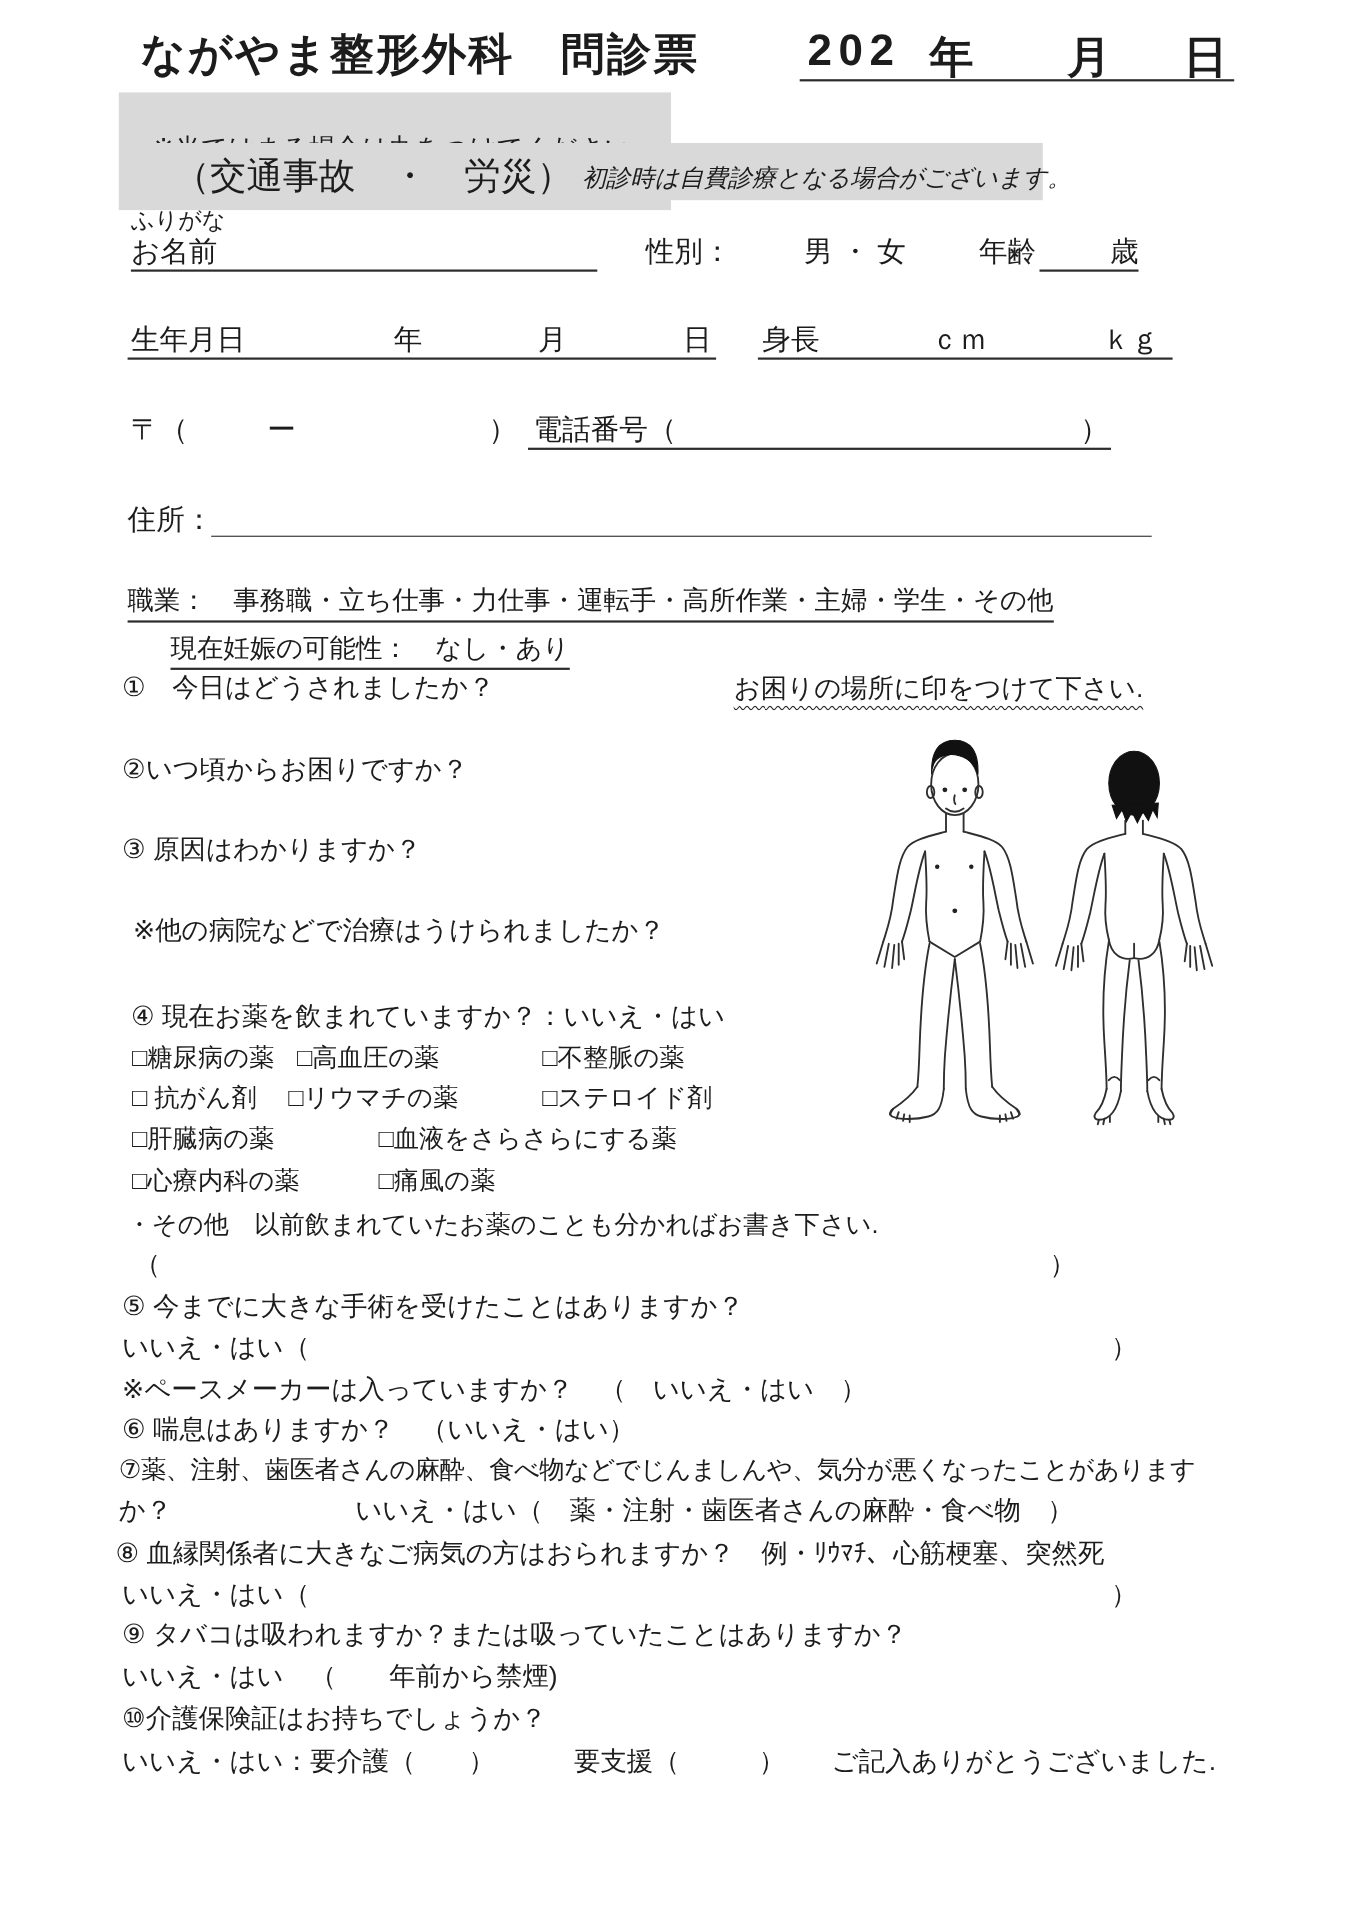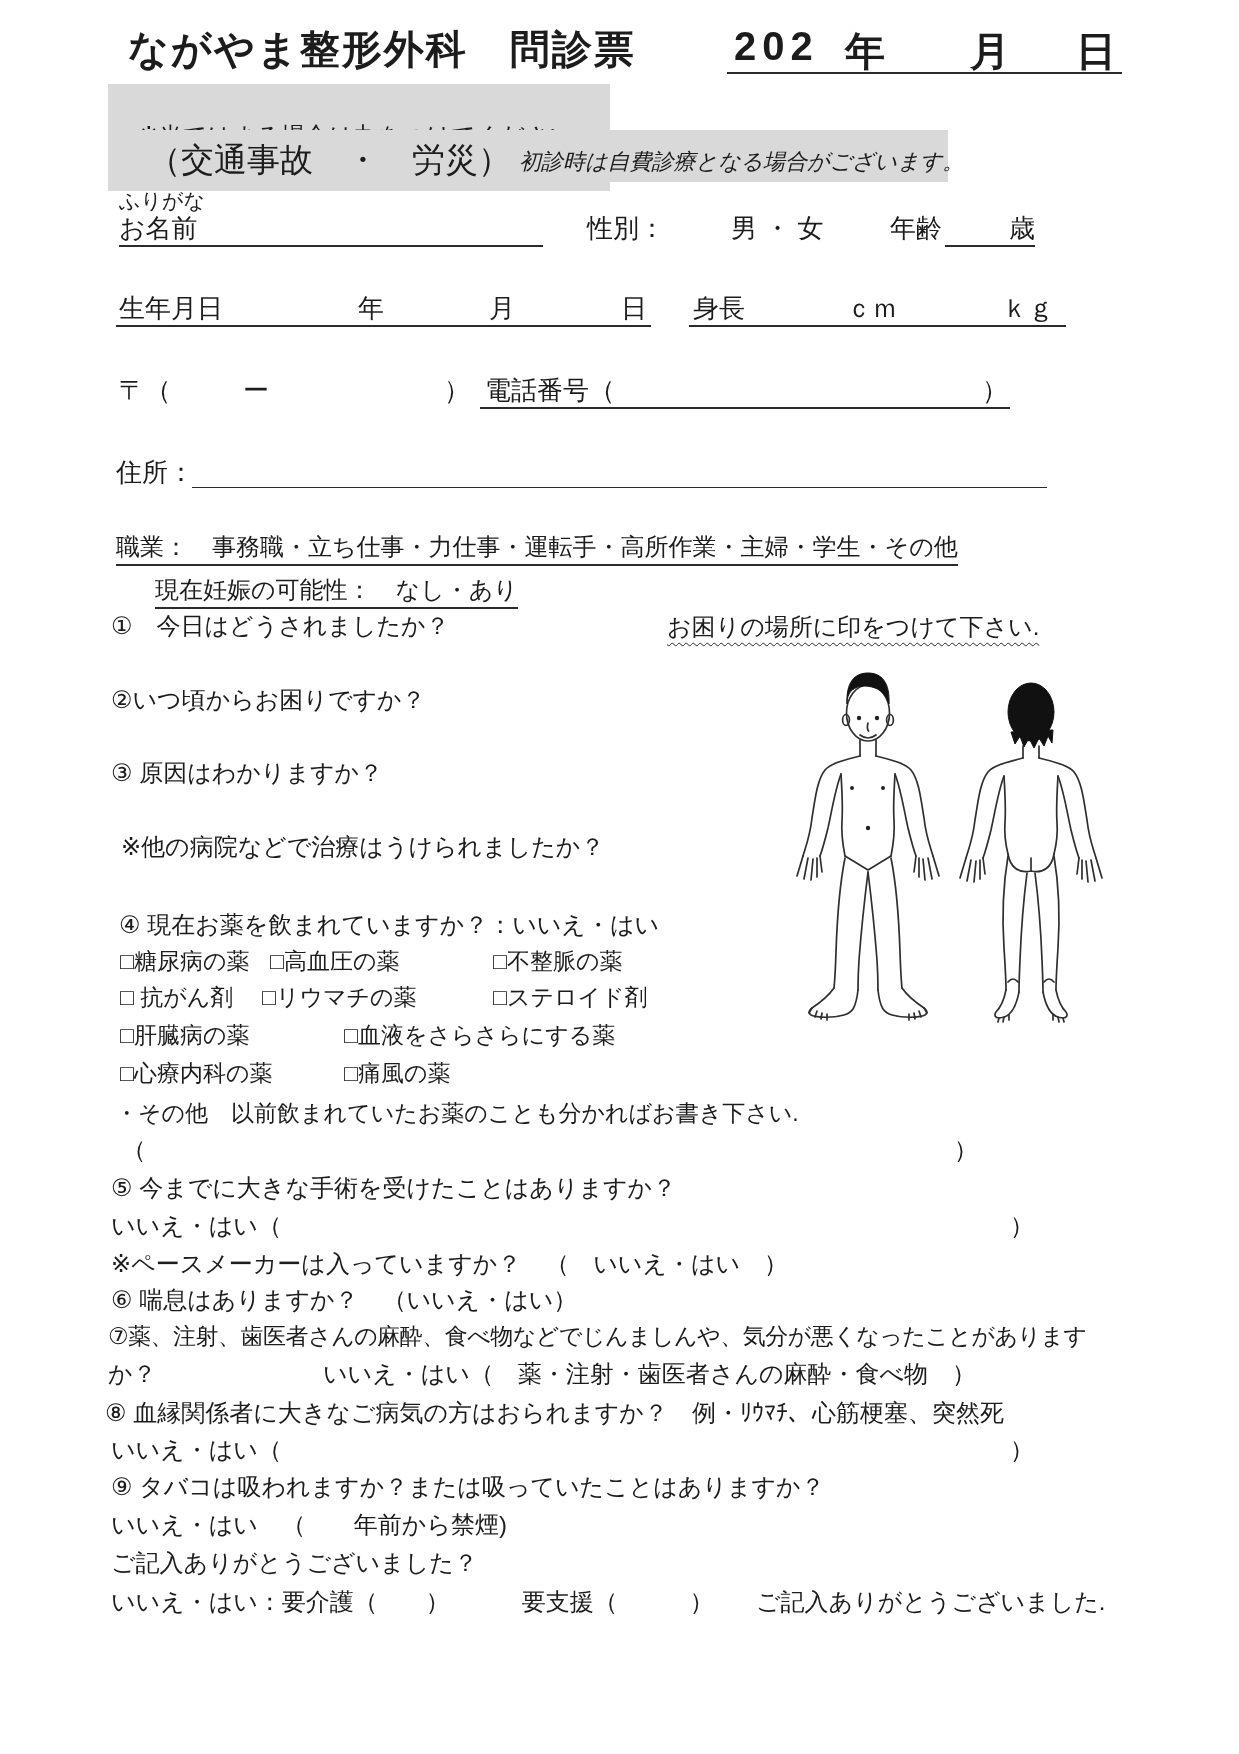--- a/index.html
+++ b/index.html
@@ -40,21 +40,21 @@
     <span class="title" style="left:7px; letter-spacing:6px;">202</span>
     <span class="title" style="left:118px;">年</span>
     <span class="title" style="left:243px;">月</span>
     <span class="title" style="left:349px;">日</span>
   </div>
 
   <div class="abs gray t24" style="left:108px; top:84px; padding:5px 12px 9px 4px;">
     <span class="wavy">※当てはまる場合は丸をつけてください。</span>
   </div>
   <div class="abs gray flexrow" style="left:115px; top:130px; width:833px; height:52px;">
-    <span style="font-size:33px; line-height:44px; margin-left:33px; font-weight:500;">（交通事故　・　労災）</span>
+    <span style="font-size:33px; line-height:44px; margin-left:43px; font-weight:500;">（交通事故　・　労災）</span>
     <span class="t22" style="margin-left:8px; margin-bottom:6px;font-style:italic;">初診時は自費診療となる場合がございます。</span>
   </div>
 
   <div class="abs small" style="left:119px; top:188px;">ふりがな</div>
   <div class="abs ulc u" style="left:119px; top:212px; width:424px; height:33px;">
     <span class="t26" style="left:0;">お名前</span>
   </div>
   <div class="abs t26" style="left:587px; top:212px;">性別：</div>
   <div class="abs t26" style="left:731px; top:212px;">男 ・ 女</div>
   <div class="abs t26" style="left:890px; top:212px;">年齢</div>
@@ -125,21 +125,21 @@
   <div class="abs t24" style="left:108px; top:1358px;">か？</div>
   <div class="abs t24" style="left:323px; top:1358px;">いいえ・はい（　薬・注射・歯医者さんの麻酔・食べ物　）</div>
 
   <div class="abs t24" style="left:105px; top:1397px;">⑧ 血縁関係者に大きなご病気の方はおられますか？　例・ﾘｳﾏﾁ、心筋梗塞、突然死</div>
   <div class="abs t24" style="left:111px; top:1434px;">いいえ・はい（</div>
   <div class="abs t24" style="left:1010px; top:1434px;">）</div>
 
   <div class="abs t24" style="left:111px; top:1471px;">⑨ タバコは吸われますか？または吸っていたことはありますか？</div>
   <div class="abs t24" style="left:111px; top:1509px;">いいえ・はい　（　　年前から禁煙)</div>
 
-  <div class="abs t24" style="left:111px; top:1547px;">ご記入ありがとうございました？</div>
+  <div class="abs t24" style="left:111px; top:1547px;">⑩介護保険証はお持ちでしょうか？</div>
   <div class="abs t24" style="left:111px; top:1586px;">いいえ・はい：要介護（　　）　　　要支援（　　　）</div>
   <div class="abs t24" style="left:756px; top:1586px;">ご記入ありがとうございました.</div>
 
   <svg class="abs" style="left:755px; top:660px;" width="400" height="365" viewBox="0 0 400 365" aria-hidden="true">
 
     <g>
       <ellipse class="ln" cx="113" cy="53" rx="21.5" ry="28" fill="#ffffff"></ellipse>
       <path class="fillb" d="M92,44 C91,23 99,13 113,13 C127,13 135,23 134,44
                C131,34 125,29 117,27 C106,24 97,28 94,34 C92.5,37 92,40 92,44 Z"></path>
       <ellipse class="ln" cx="91" cy="60" rx="3.4" ry="5.5"></ellipse>

